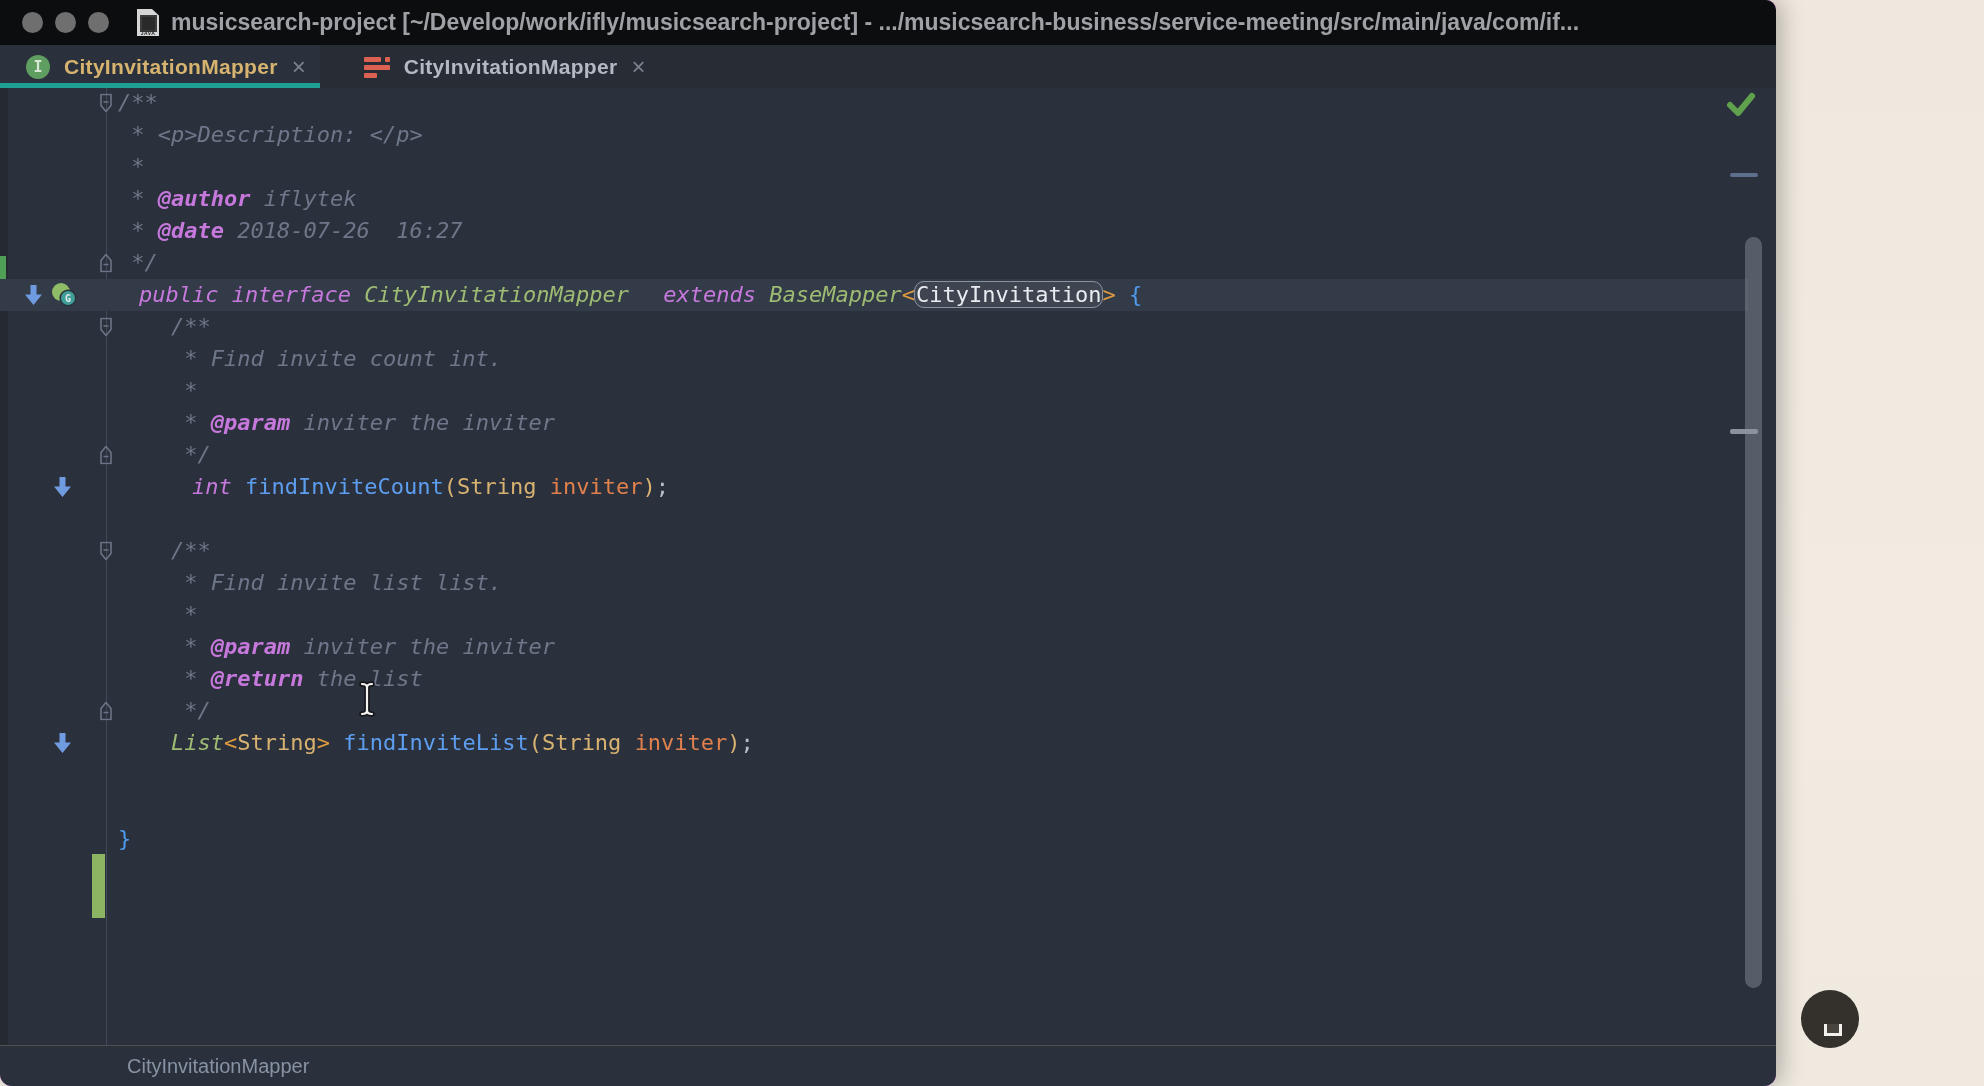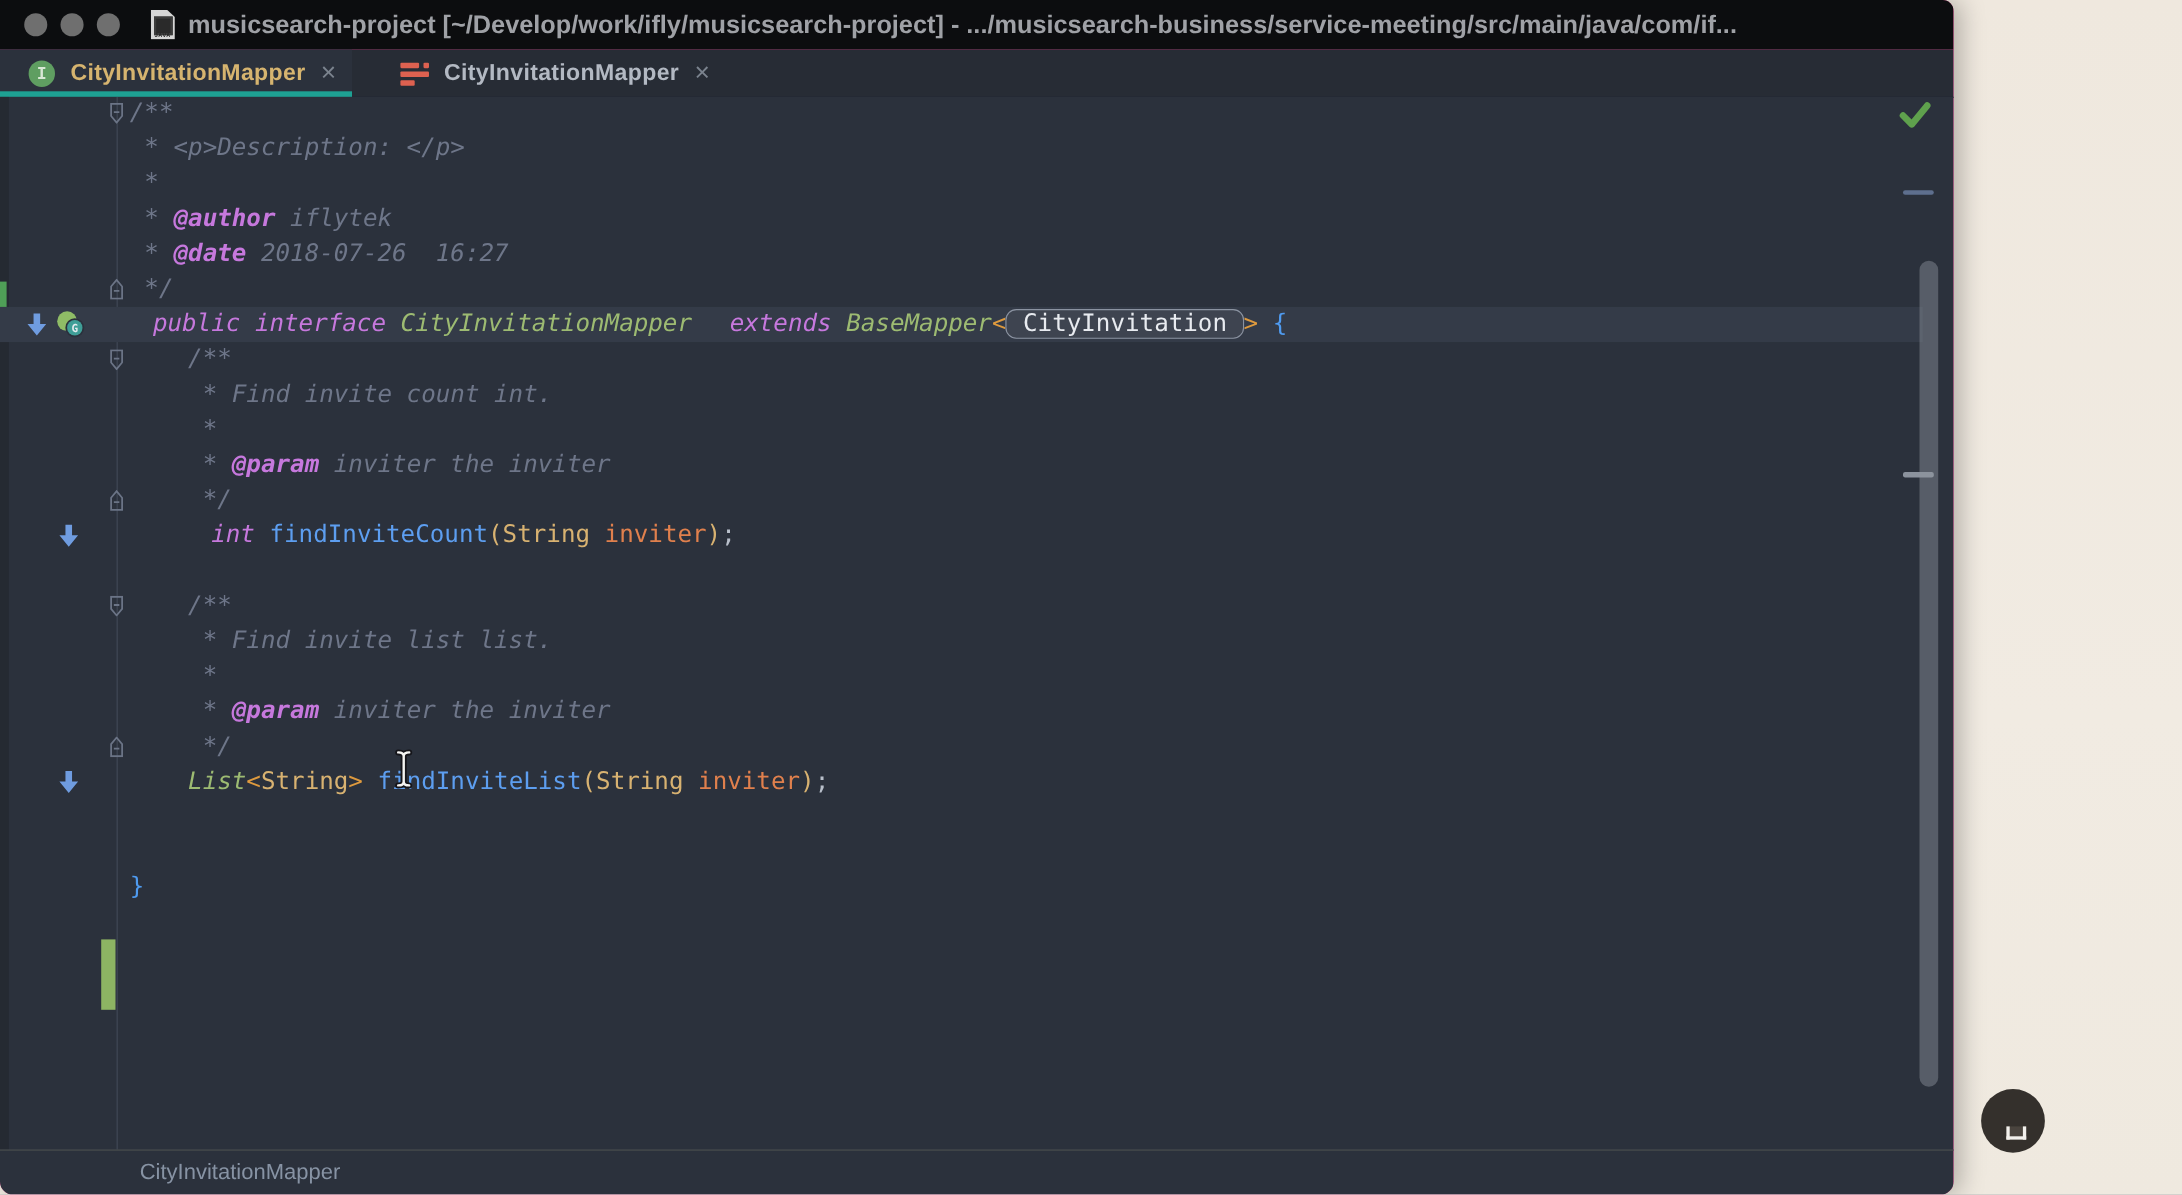--- a/index.html
+++ b/index.html
@@ -4,21 +4,21 @@
 <style>
   html,body{margin:0;padding:0;}
   body{
     width:1984px;height:1086px;overflow:hidden;position:relative;
     background:linear-gradient(180deg,#efe8de 0%,#f1ebe2 60%,#efe9df 100%);
     font-family:"Liberation Sans",sans-serif;
   }
   
   .window{
     position:absolute;left:0;top:0;width:1776px;height:1086px;
-    border-radius:0 10px 12px 12px;overflow:hidden;background:#ec4899;
+    border-radius:0 10px 12px 12px;overflow:hidden;background:#d946ef;
     box-shadow:6px 0 22px rgba(0,0,0,.25);
   }
   
   .titlebar{
     position:absolute;left:0;top:0;width:100%;height:45px;background:#0c0d0f;
     display:flex;align-items:center;
   }
   .tl{width:21px;height:21px;border-radius:50%;background:#6f6f6f;margin-left:12px;}
   .tl:first-child{margin-left:22px;}
   .doc-icon{position:relative;width:22px;height:27px;margin-left:28px;background:#d6d6d6;
@@ -66,21 +66,21 @@
   .tk-a{color:#c678dd;}
   .tk-cl{color:#9dbb72;font-style:italic;}
   .tk-m{color:#5d9ef0;}
   .tk-ty{color:#d8b271;}
   .tk-p{color:#e0804d;}
   .tk-pr{color:#d8b271;}
   .tk-an{color:#de9a3e;}
   .tk-br{color:#4f9bf0;}
   .tk-pn{color:#b8bfca;}
   .tk-sel{color:#e8ebf0;background:#3e4450;border:1px solid #8b93a1;border-radius:10px;
-    padding:0 15px;margin:0 -1px;font-style:normal;}
+    padding:0 1px;margin:0 -1px;font-style:normal;}
   .gut{position:absolute;top:50%;transform:translateY(-50%);display:block;line-height:0;}
   .g-fold{left:99px;}
   .g-arrow{left:53px;}
   .g-arrow9{left:24px;}
   .g-mb{left:50px;}
   .vcs-bar{position:absolute;left:92px;top:766px;width:13px;height:64px;background:#8db463;}
   
   .check-widget{position:absolute;right:20px;top:3px;line-height:0;}
   .stripe1{position:absolute;right:18px;top:85px;width:28px;height:4px;background:#5e6f8e;border-radius:2px;}
   .stripe2{position:absolute;right:18px;top:341px;width:28px;height:5px;background:#8b929d;border-radius:2px;}
@@ -219,20 +219,23 @@
         <div class="line">
           <span class="code"><span class="tk-c">     * Find invite list list.</span></span>
         </div>
         <div class="line">
           <span class="code"><span class="tk-c">     *</span></span>
         </div>
         <div class="line">
           <span class="code"><span class="tk-c">     * </span><span class="tk-tg">@param</span><span class="tk-c"> inviter the inviter</span></span>
         </div>
         <div class="line">
+          <span class="code"><span class="tk-c">     * </span><span class="tk-tg">@return</span><span class="tk-c"> the list</span></span>
+        </div>
+        <div class="line">
           <span class="code"><span class="tk-c">     */</span></span>
           <span class="gut g-fold"><svg width="14" height="19" viewBox="0 0 14 19">
               <path d="M2 18h10V7L7 1 2 7z" fill="none" stroke="#6b7486" stroke-width="1.6"></path>
               <path d="M4.5 11h5" stroke="#6b7486" stroke-width="1.6"></path>
             </svg></span>
         </div>
         <div class="line">
           <span class="code"><span class="tk-pn">    </span><span class="tk-cl">List</span><span class="tk-an">&lt;</span><span class="tk-ty">String</span><span class="tk-an">&gt;</span><span class="tk-pn"> </span><span class="tk-m">findInviteList</span><span class="tk-pr">(</span><span class="tk-ty">String</span><span class="tk-pn"> </span><span class="tk-p">inviter</span><span class="tk-pr">)</span><span class="tk-pn">;</span></span>
           <span class="gut g-arrow"><svg width="19" height="22" viewBox="0 0 19 22">
               <path d="M6.5 1h6v9.5H18L9.5 21 1 10.5h5.5z" fill="#6f9ce0"></path>

